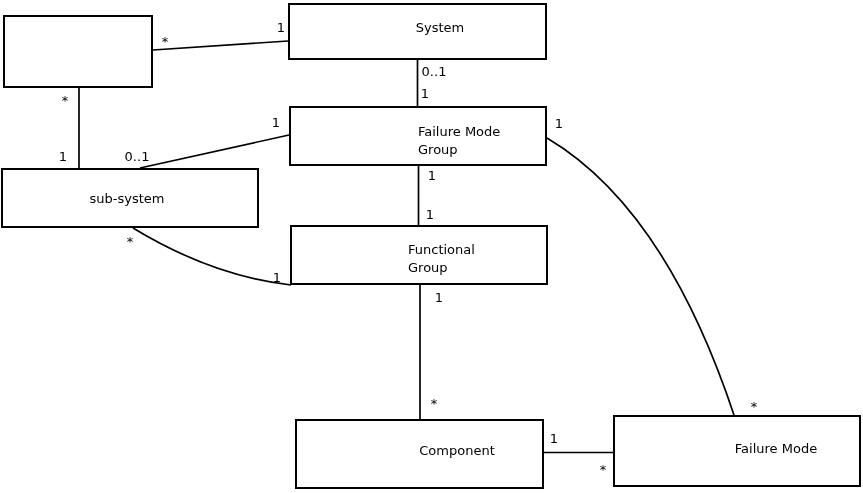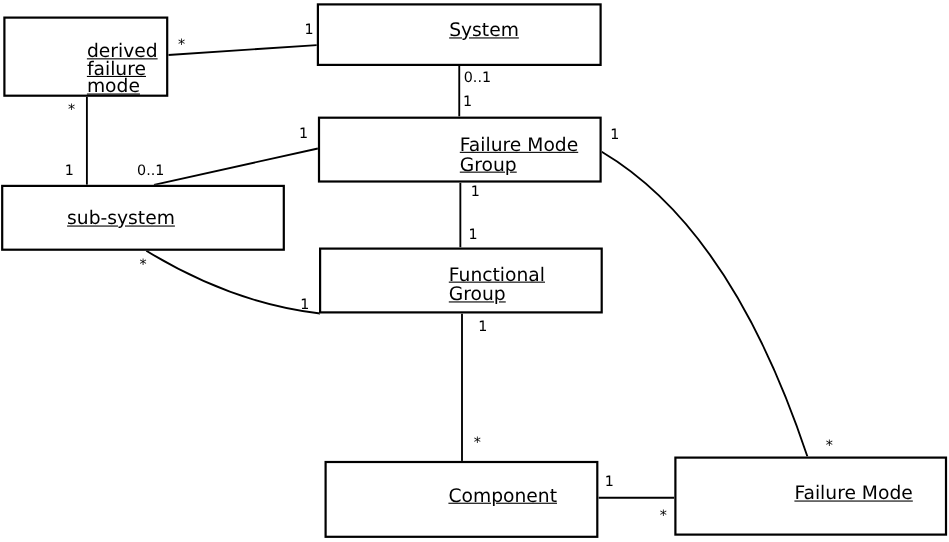--- a/index.html
+++ b/index.html
@@ -32,25 +32,24 @@
   .node {
     position: absolute;
     box-sizing: border-box;
     border: 2px solid #000000;
     background: #ffffff;
     z-index: 2;
   }
   .node-label {
     position: absolute;
     z-index: 3;
-    font-size: 17px;
+    font-size: 13px;
     line-height: 16px;
     white-space: pre-line;
     color: #000000;
-    text-decoration: underline;
   }
   .node-label.centered {
     transform: translate(-50%, -50%);
     white-space: nowrap;
   }
   .node-label.lh18 { line-height: 18px; }
   .mult {
     position: absolute;
     z-index: 3;
     font-size: 13px;
@@ -64,21 +63,21 @@
   #box-system    { left: 288px; top: 3px;   width: 259px; height: 57px; }
   #box-fmg       { left: 289px; top: 106px; width: 258px; height: 60px; }
   #box-subsystem { left: 1px;   top: 168px; width: 258px; height: 60px; }
   #box-fg        { left: 290px; top: 225px; width: 258px; height: 60px; }
   #box-component { left: 295px; top: 419px; width: 249px; height: 70px; }
   #box-fm        { left: 613px; top: 415px; width: 248px; height: 72px; }
   
   #lbl-dfm       { left: 79px;  top: 39px; }
   #lbl-system    { left: 440px; top: 28px; }
   #lbl-fmg       { left: 418px; top: 123px; }
-  #lbl-subsystem { left: 110px; top: 199px; }
+  #lbl-subsystem { left: 127px; top: 199px; }
   #lbl-fg        { left: 408px; top: 241px; }
   #lbl-component { left: 457px; top: 451px; }
   #lbl-fm        { left: 776px; top: 449px; }
   
   #m-a0-from { left: 165px; top: 41px;  }
   #m-a0-to   { left: 281px; top: 27px;  }
   #m-a1-from { left: 434px; top: 71px;  }
   #m-a1-to   { left: 425px; top: 93px;  }
   #m-a2-from { left: 276px; top: 122px; }
   #m-a2-to   { left: 137px; top: 156px; }
@@ -113,23 +112,20 @@
   </svg>
 
   <div class="node" id="box-dfm"></div>
   <div class="node" id="box-system"></div>
   <div class="node" id="box-fmg"></div>
   <div class="node" id="box-subsystem"></div>
   <div class="node" id="box-fg"></div>
   <div class="node" id="box-component"></div>
   <div class="node" id="box-fm"></div>
 
-  <div class="node-label" id="lbl-dfm">derived
-failure
-mode</div>
   <div class="node-label centered" id="lbl-system">System</div>
   <div class="node-label lh18" id="lbl-fmg">Failure Mode
 Group</div>
   <div class="node-label centered" id="lbl-subsystem">sub-system</div>
   <div class="node-label lh18" id="lbl-fg">Functional
 Group</div>
   <div class="node-label centered" id="lbl-component">Component</div>
   <div class="node-label centered" id="lbl-fm">Failure Mode</div>
 
   <span class="mult" id="m-a0-from">*</span>

